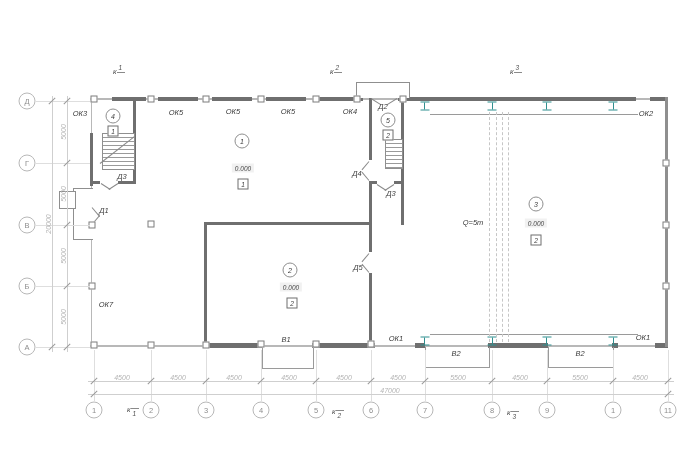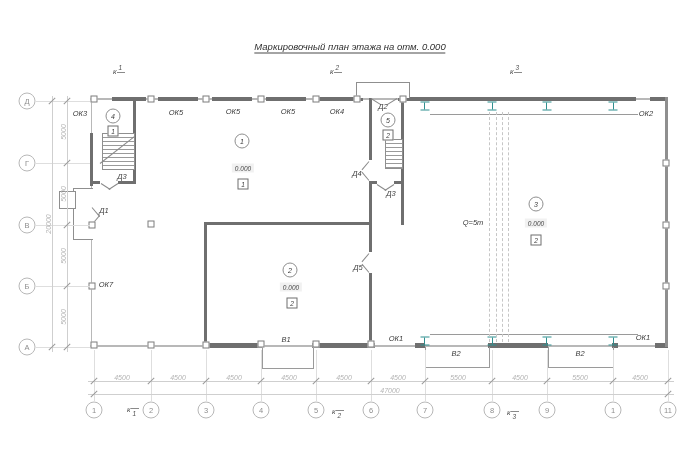--- a/index.html
+++ b/index.html
@@ -47,21 +47,20 @@
   .sect .n{display:inline-block;font-size:6.5px;font-style:italic;color:#4f4f4f;
            border-bottom:1px solid #8a8a8a;padding:0 3px 1px 2px;transform:translateY(-4px)}
   .sect.b .n{border-bottom:none;border-top:1px solid #8a8a8a;padding:1px 3px 0 2px;
              transform:translateY(4px)}
 </style>
 </head>
 <body>
 
 <div class="stage">
 
-  <div class="title" style="left:350px;top:47px">Маркировочный план этажа на отм. 0.000</div>
 
   <div class="sect" style="left:113px;top:67px"><span>к</span><span class="n">1</span></div>
   <div class="sect" style="left:330px;top:67px"><span>к</span><span class="n">2</span></div>
   <div class="sect" style="left:510px;top:67px"><span>к</span><span class="n">3</span></div>
 
   <div class="sect b" style="left:127px;top:404px"><span>к</span><span class="n">1</span></div>
   <div class="sect b" style="left:332px;top:406px"><span>к</span><span class="n">2</span></div>
   <div class="sect b" style="left:507px;top:407px"><span>к</span><span class="n">3</span></div>
 
   <div class="wallbase" style="left:90px;top:98px;width:578px;height:1.5px"></div>
@@ -157,29 +156,29 @@
   <div class="col" style="left:151px;top:345px"></div>
   <div class="col" style="left:206px;top:345px"></div>
   <div class="col" style="left:261px;top:344px"></div>
   <div class="col" style="left:316px;top:344px"></div>
   <div class="col" style="left:371px;top:344px"></div>
 
   <div class="lbl" style="left:80px;top:113px">ОК3</div>
   <div class="lbl" style="left:176px;top:112px">ОК5</div>
   <div class="lbl" style="left:233px;top:111px">ОК5</div>
   <div class="lbl" style="left:288px;top:111px">ОК5</div>
-  <div class="lbl" style="left:337px;top:111px">ОК4</div>
+  <div class="lbl" style="left:350px;top:111px">ОК4</div>
   <div class="lbl" style="left:383px;top:106px">Д2</div>
   <div class="lbl" style="left:646px;top:113px">ОК2</div>
   <div class="lbl" style="left:122px;top:176px">Д3</div>
   <div class="lbl" style="left:104px;top:210px">Д1</div>
   <div class="lbl" style="left:357px;top:173px">Д4</div>
   <div class="lbl" style="left:391px;top:193px">Д3</div>
   <div class="lbl" style="left:358px;top:267px">Д5</div>
-  <div class="lbl" style="left:106px;top:284px">ОК7</div>
+  <div class="lbl" style="left:106px;top:304px">ОК7</div>
   <div class="lbl" style="left:286px;top:339px">В1</div>
   <div class="lbl" style="left:396px;top:338px">ОК1</div>
   <div class="lbl" style="left:456px;top:353px">В2</div>
   <div class="lbl" style="left:580px;top:353px">В2</div>
   <div class="lbl" style="left:643px;top:337px">ОК1</div>
 
   <div class="rcirc" style="left:242px;top:141px">1</div>
   <div class="elev" style="left:243px;top:168px">0.000</div>
   <div class="tbox" style="left:243px;top:184px">1</div>
 

